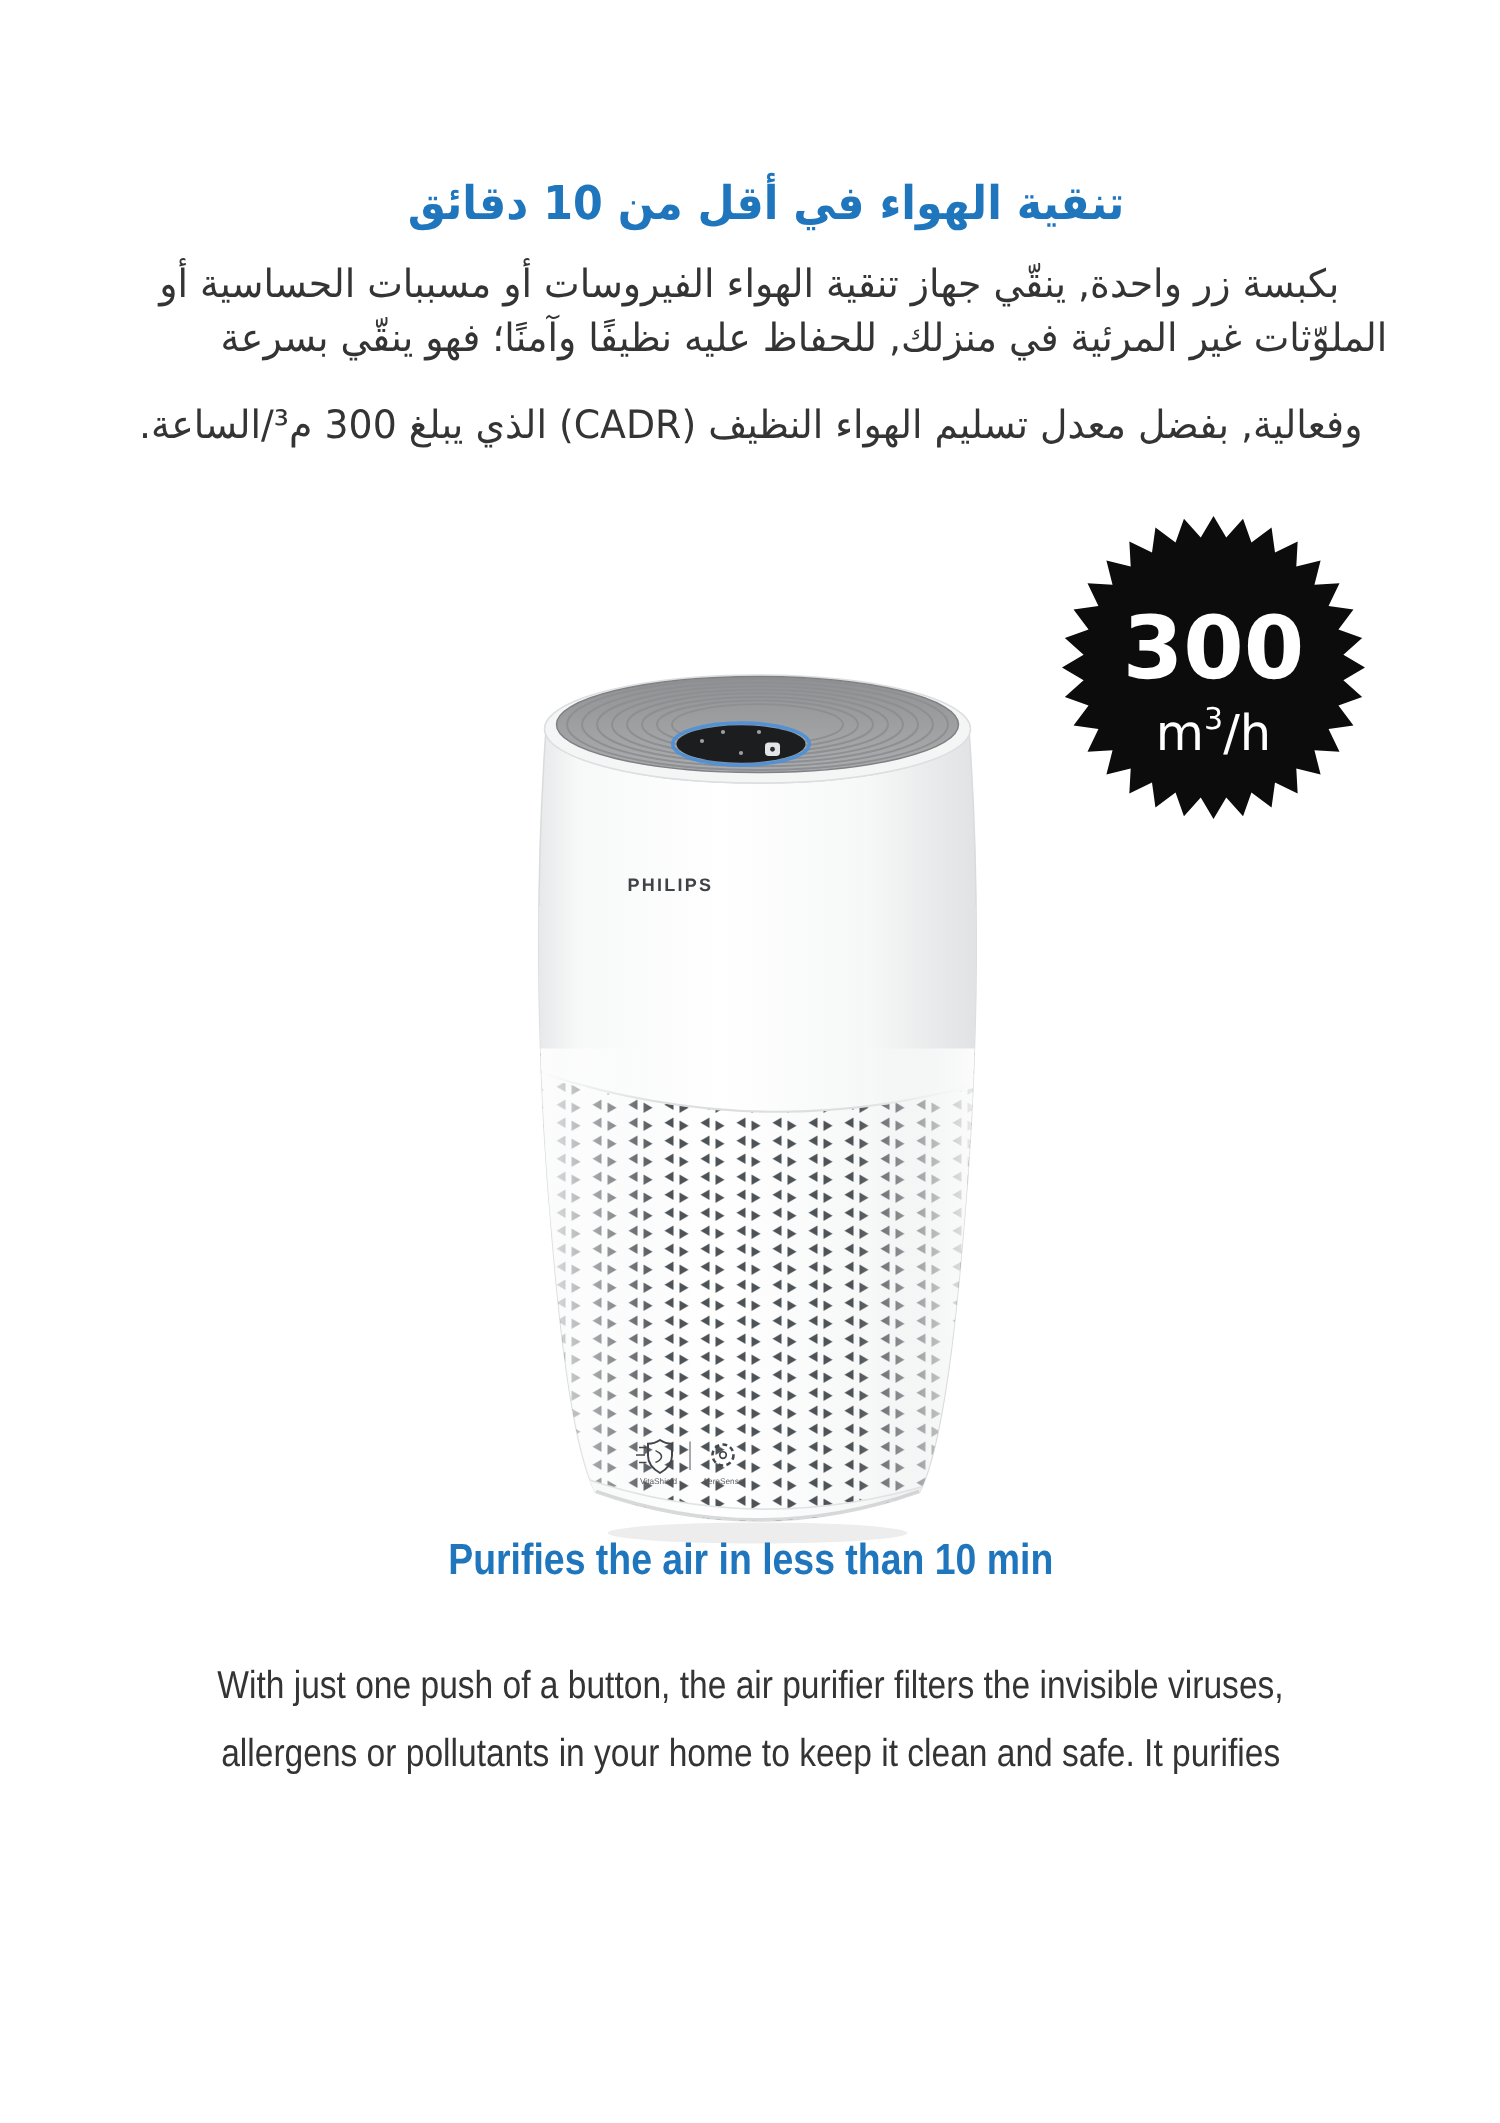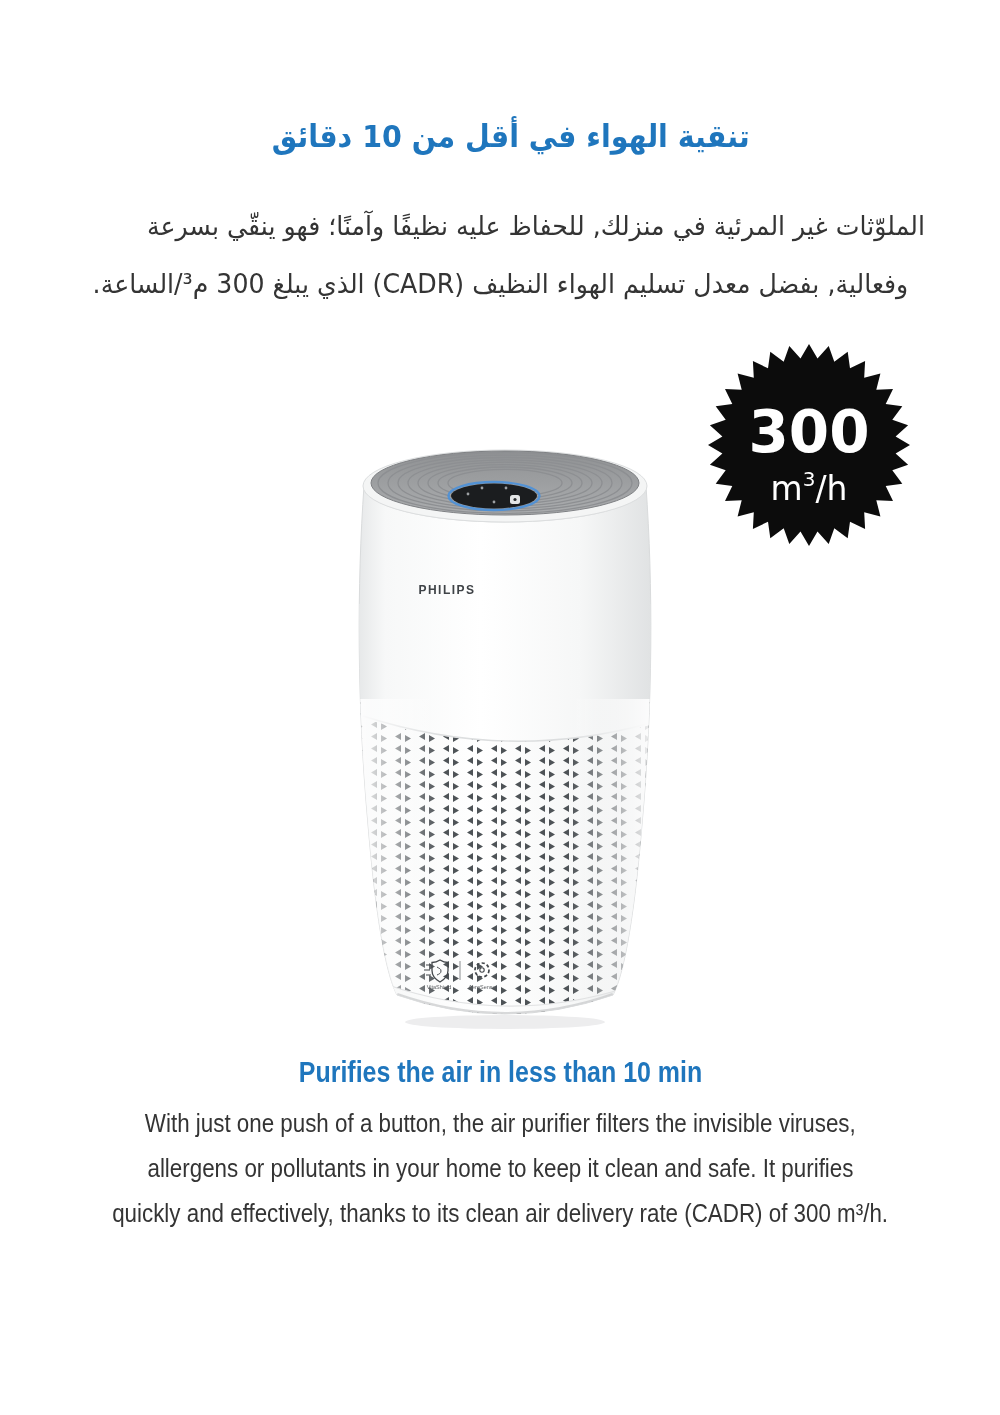--- a/index.html
+++ b/index.html
@@ -4,37 +4,40 @@
 <style>
   html,body{margin:0;padding:0;background:#ffffff;}
   body{width:1000px;height:1415px;overflow:hidden;font-family:"Liberation Sans",sans-serif;}
   .canvas{position:relative;width:1000px;height:1415px;background:#ffffff;}
   .row{position:absolute;left:0;width:1000px;display:flex;justify-content:center;}
   .ar{font-family:"DejaVu Sans",sans-serif;direction:rtl;unicode-bidi:plaintext;}
   .ar-title{top:118px;margin-left:11px;}
   .ar-title span{font-size:31px;font-weight:700;color:var(--accent);white-space:nowrap;transform:scaleX(.92);transform-origin:center;}
   .ar-line{height:47px;}
   .ar-line span{font-size:26px;font-weight:500;color:var(--text);white-space:nowrap;transform:scaleX(.97);transform-origin:center;line-height:47px;}
-  .en-title{top:1056px;}
+  .en-title{top:1024px;}
   .en-title span{font-size:29px;font-weight:600;color:var(--accent);white-space:nowrap;transform:scaleX(.86);transform-origin:center;}
   .en-line{height:45px;}
   .en-line span{font-size:26px;font-weight:500;color:var(--text);white-space:nowrap;transform:scaleX(.86);transform-origin:center;line-height:45px;}
   .badge{position:absolute;left:706px;top:342px;width:206px;height:206px;text-align:right;}
   .product{position:absolute;left:355px;top:444px;width:300px;height:590px;}
   svg text{user-select:none;}
 </style>
 </head>
 <body>
 
 <div class="canvas">
 
   <div class="row ar ar-title">
     <span>تنقية الهواء في أقل من 10 دقائق</span>
   </div>
 
+  <div class="row ar ar-line" style="top:167px;">
+    <span>بكبسة زر واحدة, ينقّي جهاز تنقية الهواء الفيروسات أو مسببات الحساسية أو</span>
+  </div>
   <div class="row ar ar-line" style="top:203px;padding-left:36px;">
     <span>الملوّثات غير المرئية في منزلك, للحفاظ عليه نظيفًا وآمنًا؛ فهو ينقّي بسرعة</span>
   </div>
   <div class="row ar ar-line" style="top:261px;">
     <span>وفعالية, بفضل معدل تسليم الهواء النظيف (CADR) الذي يبلغ 300 م³/الساعة.</span>
   </div>
 
   <div class="badge">
     <svg width="206" height="206" viewBox="0 0 206 206">
       <polygon id="spikes" points="103.0,2.0 111.5,16.4 122.7,3.9 128.3,19.7 141.7,9.7 144.0,26.3 159.1,19.0 158.2,35.7 174.4,31.6 170.3,47.8 187.0,46.9 179.7,62.0 196.3,64.3 186.3,77.7 202.1,83.3 189.6,94.5 204.0,103.0 189.6,111.5 202.1,122.7 186.3,128.3 196.3,141.7 179.7,144.0 187.0,159.1 170.3,158.2 174.4,174.4 158.2,170.3 159.1,187.0 144.0,179.7 141.7,196.3 128.3,186.3 122.7,202.1 111.5,189.6 103.0,204.0 94.5,189.6 83.3,202.1 77.7,186.3 64.3,196.3 62.0,179.7 46.9,187.0 47.8,170.3 31.6,174.4 35.7,158.2 19.0,159.1 26.3,144.0 9.7,141.7 19.7,128.3 3.9,122.7 16.4,111.5 2.0,103.0 16.4,94.5 3.9,83.3 19.7,77.7 9.7,64.3 26.3,62.0 19.0,46.9 35.7,47.8 31.6,31.6 47.8,35.7 46.9,19.0 62.0,26.3 64.3,9.7 77.7,19.7 83.3,3.9 94.5,16.4" fill="#0c0c0c"></polygon>
@@ -143,17 +146,14 @@
   <div class="row en-title">
     <span>Purifies the air in less than 10 min</span>
   </div>
 
   <div class="row en-line" style="top:1101px;text-align:center;">
     <span>With just one push of a button, the air purifier filters the invisible viruses,</span>
   </div>
   <div class="row en-line" style="top:1146px;">
     <span>allergens or pollutants in your home to keep it clean and safe. It purifies</span>
   </div>
-  <div class="row en-line" style="top:1191px;">
-    <span>quickly and effectively, thanks to its clean air delivery rate (CADR) of 300 m³/h.</span>
-  </div>
 
 </div>
 
 </body></html>

